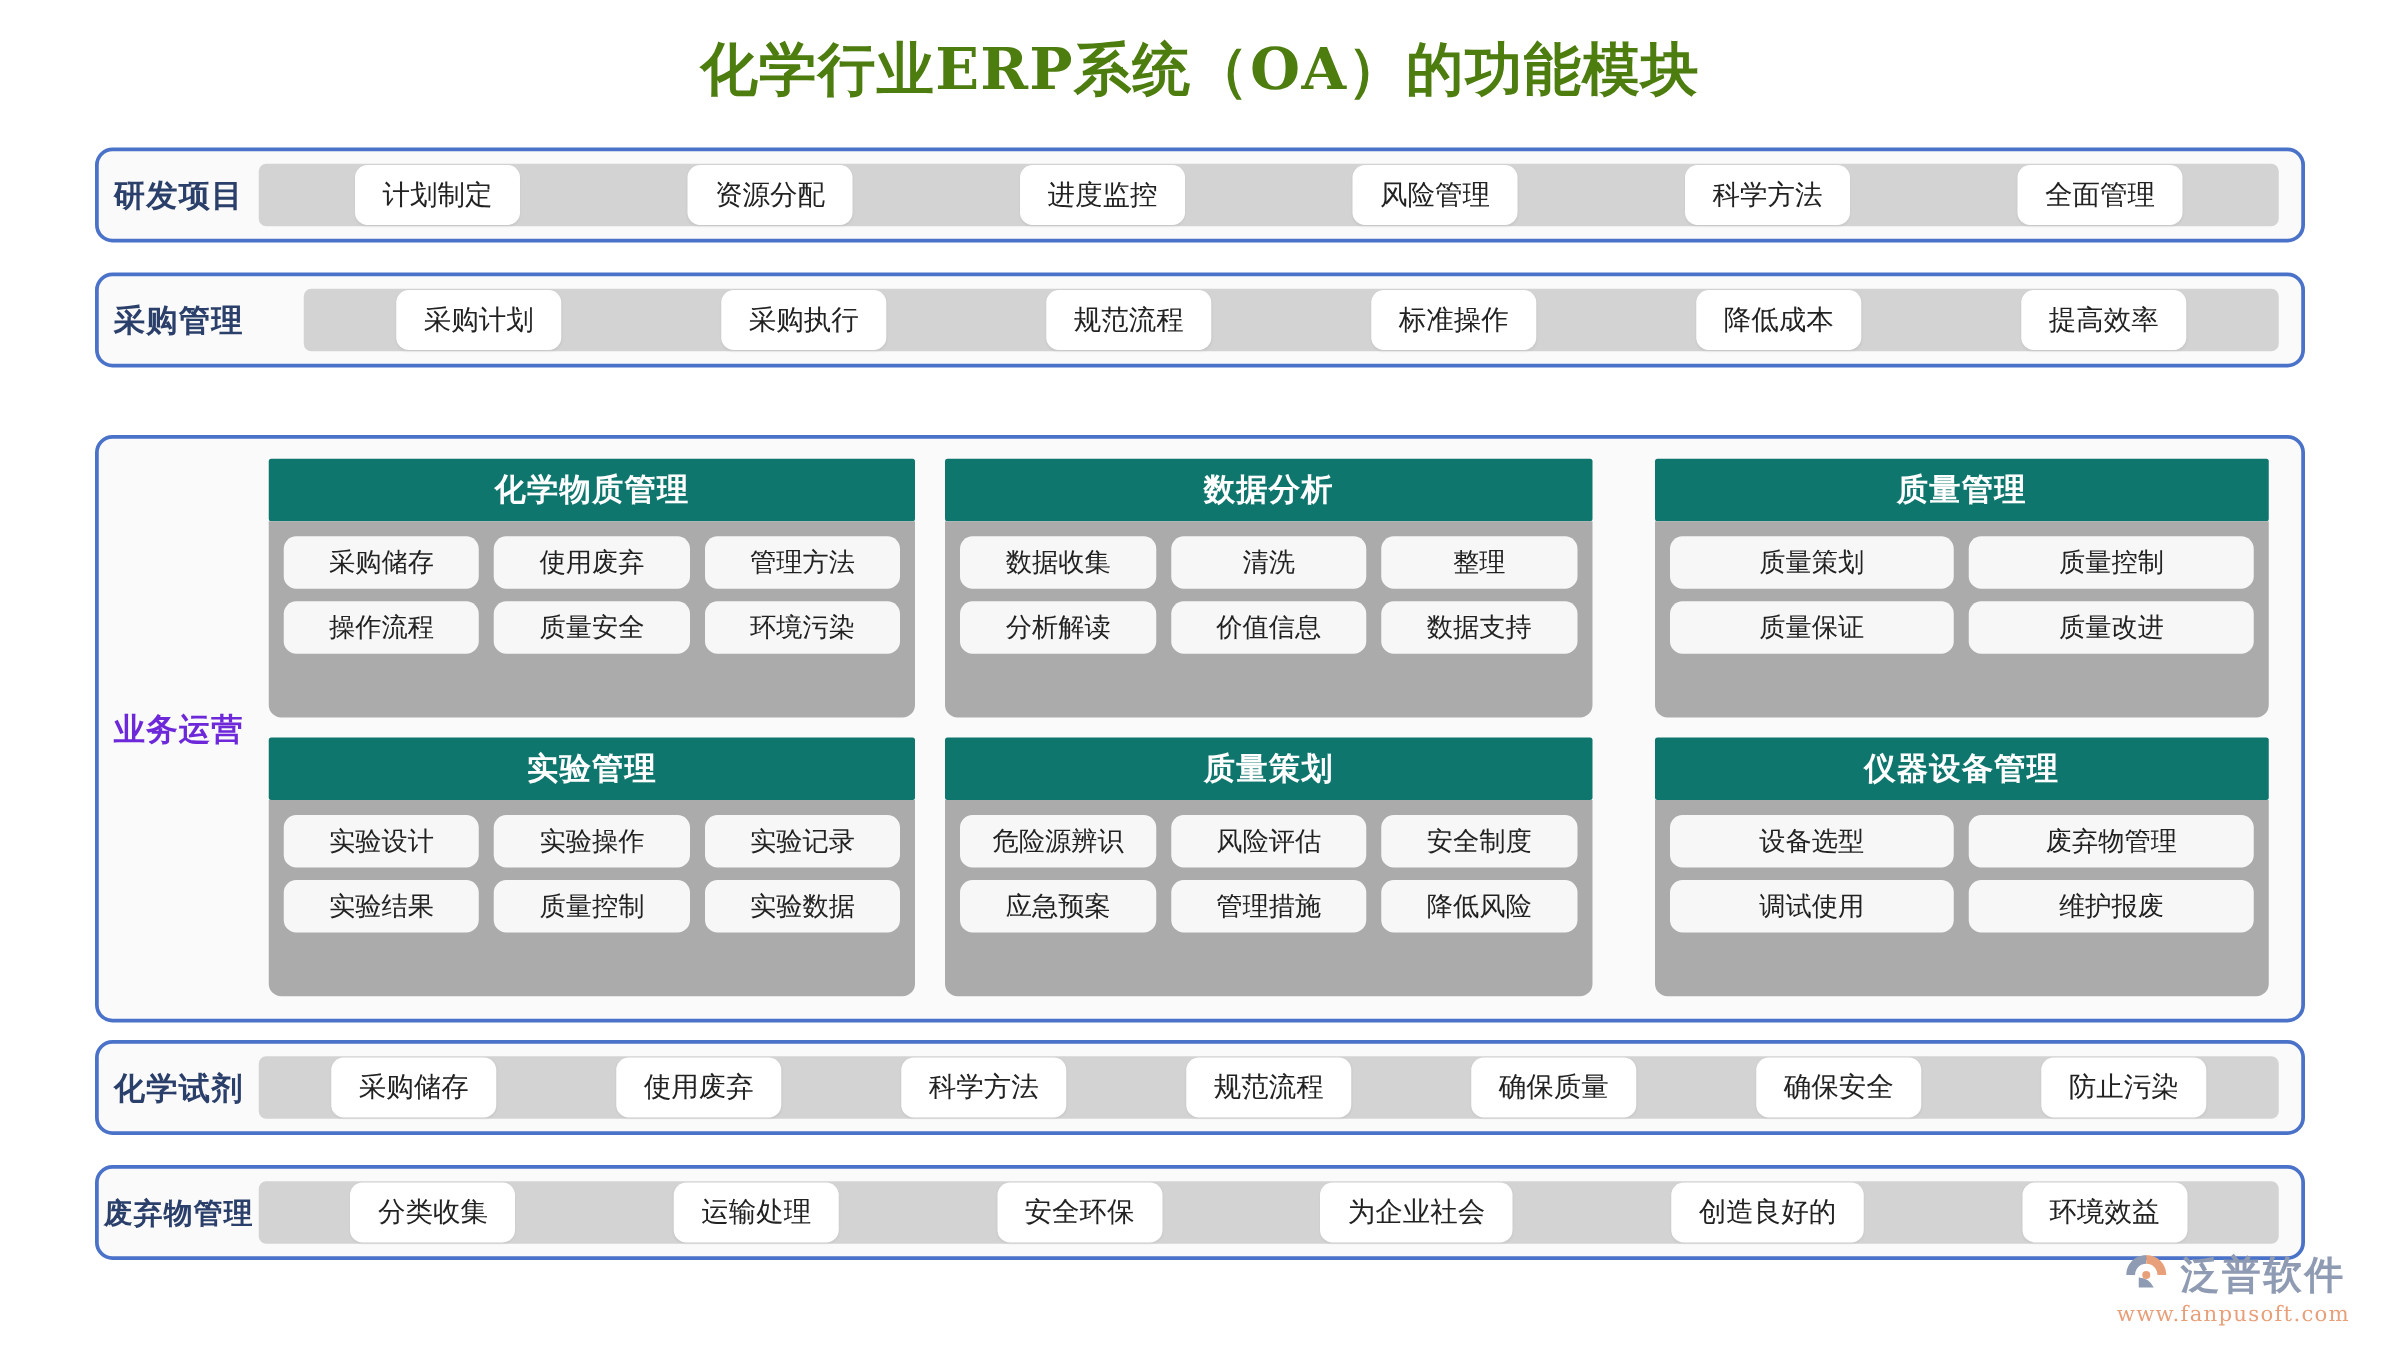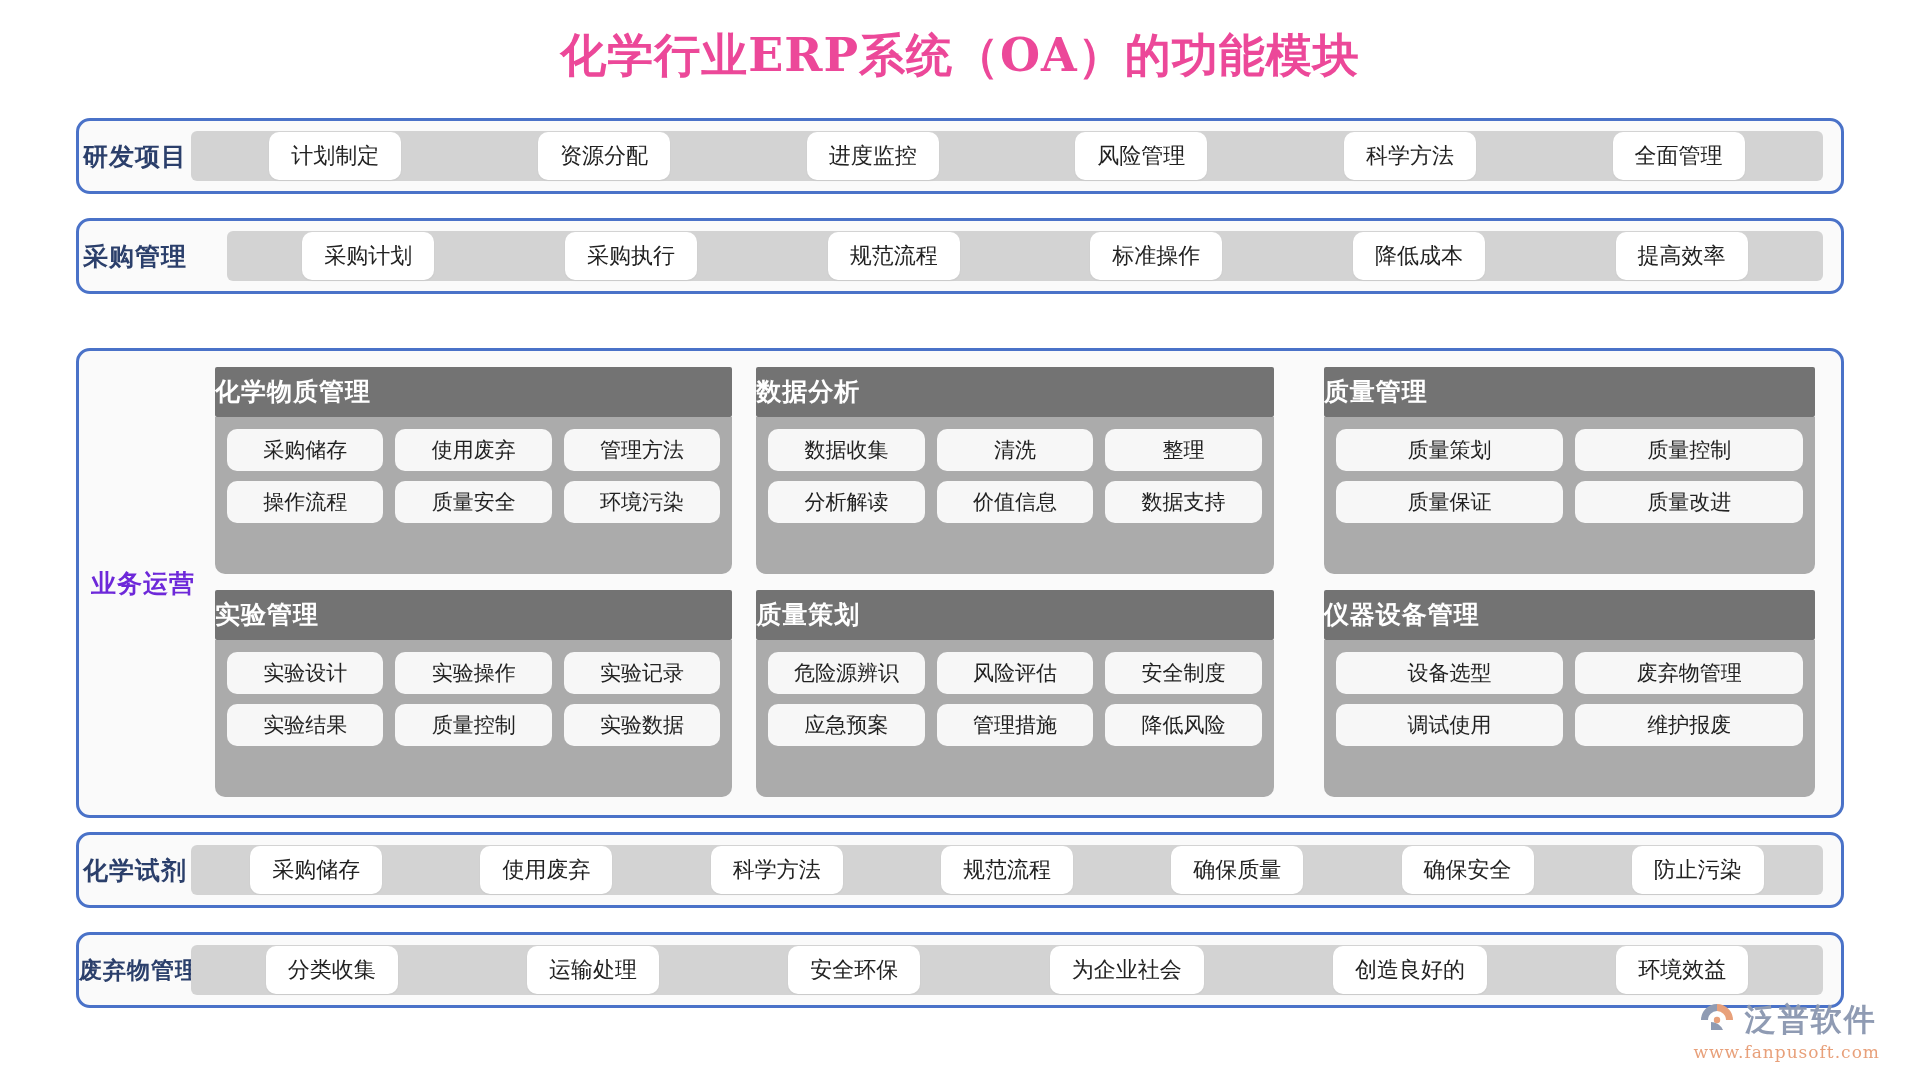--- a/index.html
+++ b/index.html
@@ -8,42 +8,42 @@
     width:1920px;height:1080px;
     background:#ffffff;
     font-family:"DejaVu Serif","Liberation Serif",serif;
     overflow:hidden;
     position:relative;
   }
 
   
   .page-title{
     text-align:center;
-    color:#ec4899;
+    color:#4d7c0f;
     font-size:46px;
     font-weight:700;
     letter-spacing:1px;
     padding-top:28px;
     line-height:1.2;
     font-family:"DejaVu Serif","Liberation Serif",serif;
   }
 
   
   .band{
     position:absolute;
     border:3px solid #4a72c8;
     border-radius:14px;
     background:#fafafa;
     box-sizing:border-box;
     display:flex;
     align-items:center;
   }
   .band-label{
     flex:0 0 auto;
-    width:112px;
+    width:128px;
     text-align:center;
     color:#2b3f6b;
     font-size:25px;
     font-weight:700;
     letter-spacing:1px;
     white-space:nowrap;
     font-family:"DejaVu Serif","Liberation Serif",serif;
   }
   .band-strip{
     flex:1 1 auto;
@@ -99,24 +99,25 @@
     gap:16px 24px;
     padding:16px 26px 18px 8px;
     box-sizing:border-box;
   }
   .card{
     display:flex;
     flex-direction:column;
     align-items:stretch;
   }
   .card-head{
-    background:#737373;
+    background:#0f766e;
     color:#ffffff;
     font-size:25px;
     font-weight:700;
+    text-align:center;
     padding:8px 0 9px;
     letter-spacing:1px;
     border-radius:2px;
     font-family:"DejaVu Serif","Liberation Serif",serif;
   }
   .card-body{
     background:#ababab;
     border-radius:0 0 10px 10px;
     flex:1 1 auto;
     padding:12px 12px 14px;

